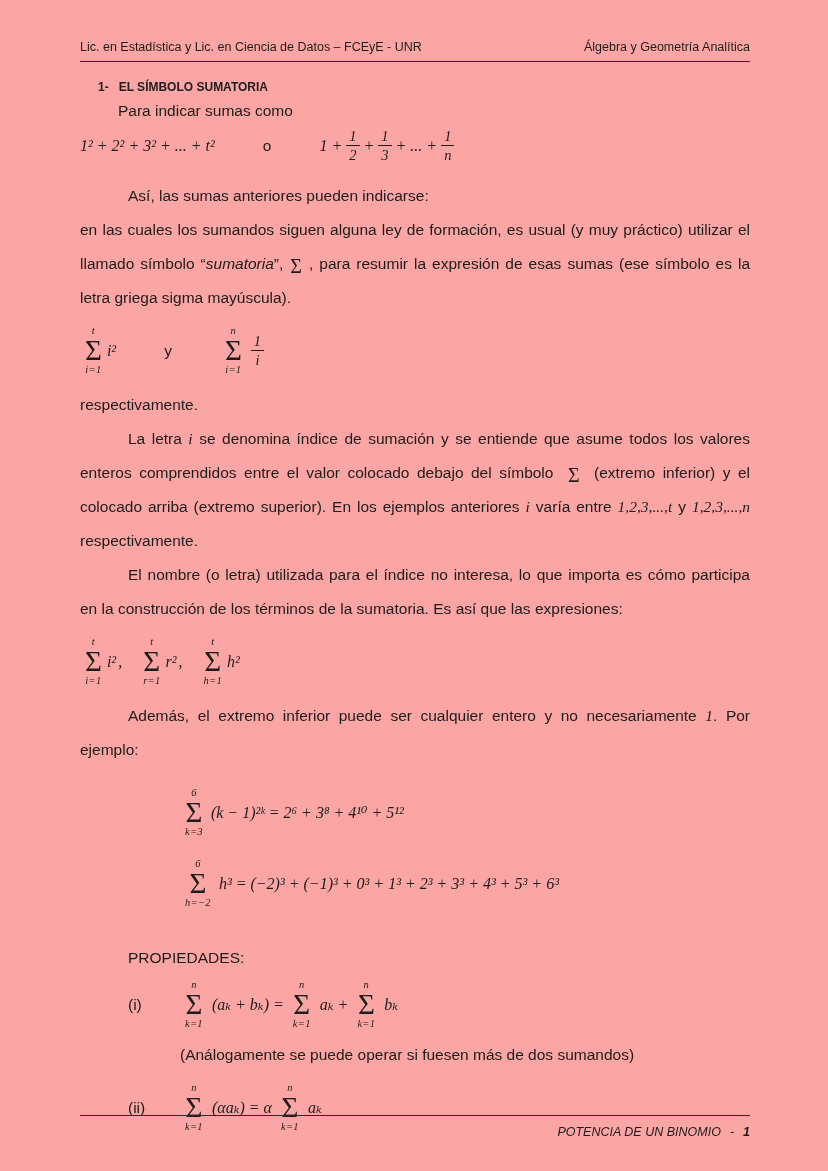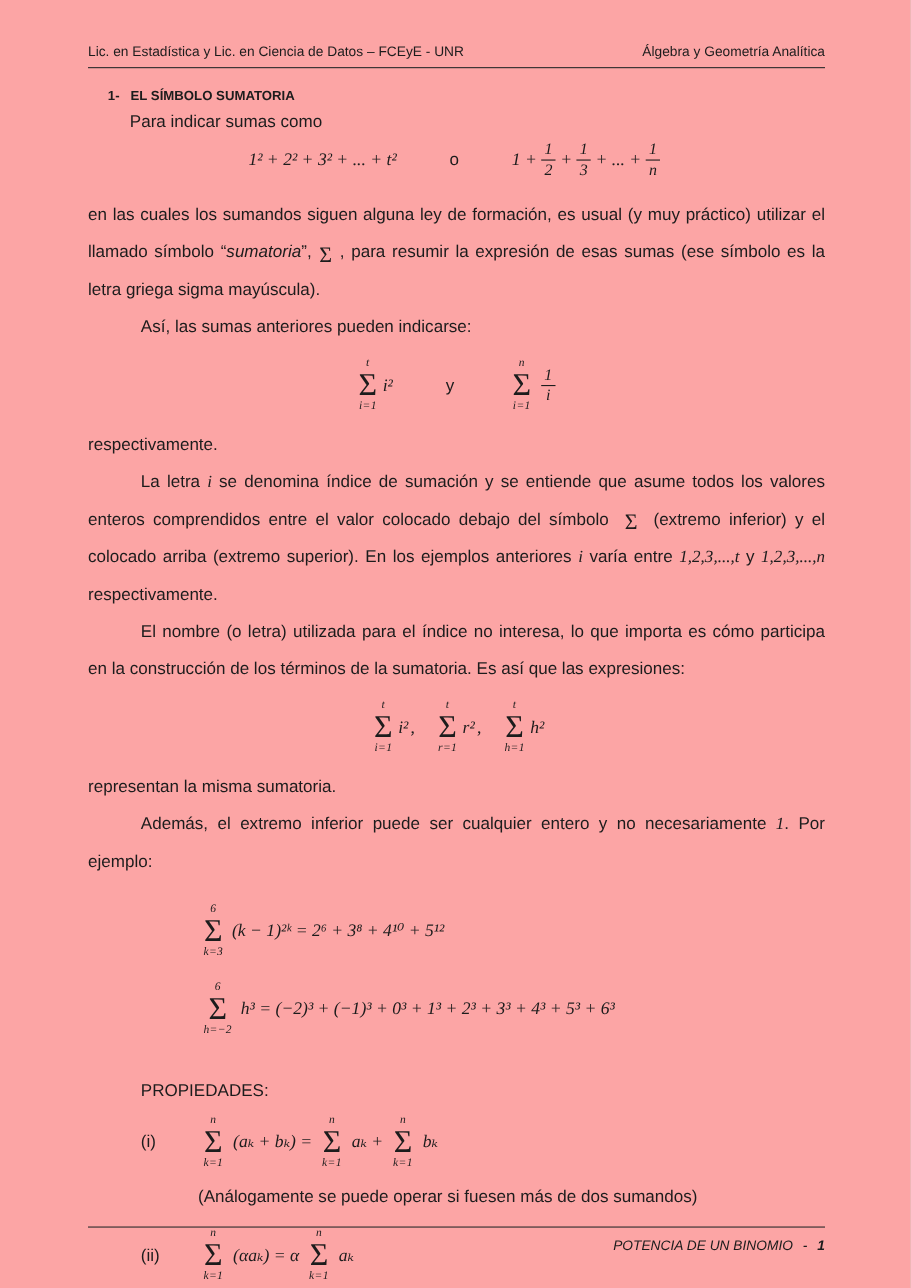--- a/index.html
+++ b/index.html
@@ -25,21 +25,21 @@
   
   .content{position:absolute;top:80px;left:80px;right:78px;font-size:15.5px;}
   .heading{margin:0 0 8px 18px;font-weight:bold;font-size:12px;}
   .heading .htitle{margin-left:10px;}
   .intro{margin:0 0 6px 38px;}
   .para{margin:0;text-align:justify;line-height:34px;}
   .indent{text-indent:48px;}
   
   .mi{font-family:"Liberation Serif","DejaVu Serif",serif;font-style:italic;font-size:16px;}
   .mathline{display:flex;align-items:center;line-height:1.1;}
-  .mathline.center{justify-content:center;}
+  .mathline.center{justify-content:flex-start;}
   .conn{margin:0 48px;font-size:15.5px;}
   .comma{font-family:"Liberation Serif","DejaVu Serif",serif;font-size:16px;margin:0 16px 0 2px;}
   .d1{margin:8px 0 16px;}
   .d2{margin:10px 0 12px;}
   .d3{margin:10px 0 12px;}
   .msum{display:inline-flex;flex-direction:column;align-items:center;margin:0 5px;
         font-family:"Liberation Serif","DejaVu Serif",serif;}
   .msum .lim{font-size:10.5px;font-style:italic;line-height:12px;letter-spacing:.3px;}
   .msum .sig{font-size:29px;line-height:27px;font-style:normal;}
   .frac{display:inline-flex;flex-direction:column;align-items:center;vertical-align:middle;
@@ -92,23 +92,23 @@
             <span class="den">3</span>
           </span>
           <span class="mi">+ ... +</span>
           <span class="frac">
             <span class="num">1</span>
             <span class="den">n</span>
           </span>
         </span>
     </div>
 
+    <p class="para indent">Así, las sumas anteriores pueden indicarse:</p>
+
     <p class="para"><span>en las cuales los sumandos siguen alguna ley de formación, es usual (y muy práctico) utilizar el llamado símbolo “</span><span class="itw">sumatoria</span><span>”,</span><span class="sigma-inline">Σ</span><span>, para resumir la expresión de esas sumas (ese símbolo es la letra griega sigma mayúscula).</span></p>
-
-    <p class="para indent">Así, las sumas anteriores pueden indicarse:</p>
 
     <div class="mathline center d2">
       <span class="msum">
           <span class="lim">t</span>
           <span class="sig">Σ</span>
           <span class="lim">i=1</span>
         </span>
       <span class="mi">i²</span>
       <span class="conn">y</span>
       <span class="msum">
@@ -156,21 +156,20 @@
       <span class="mi">r²</span>
       <span class="comma">,</span>
       <span class="msum">
           <span class="lim">t</span>
           <span class="sig">Σ</span>
           <span class="lim">h=1</span>
         </span>
       <span class="mi">h²</span>
     </div>
 
-    <p class="para">representan la misma sumatoria.</p>
 
     <p class="para indent"><span>Además, el extremo inferior puede ser cualquier entero y no necesariamente </span><span class="ivar">1</span><span>. Por ejemplo:</span></p>
 
     <div class="mathline exline">
       <span class="msum">
           <span class="lim">6</span>
           <span class="sig">Σ</span>
           <span class="lim">k=3</span>
         </span>
       <span class="mi">(k − 1)²ᵏ = 2⁶ + 3⁸ + 4¹⁰ + 5¹²</span>

